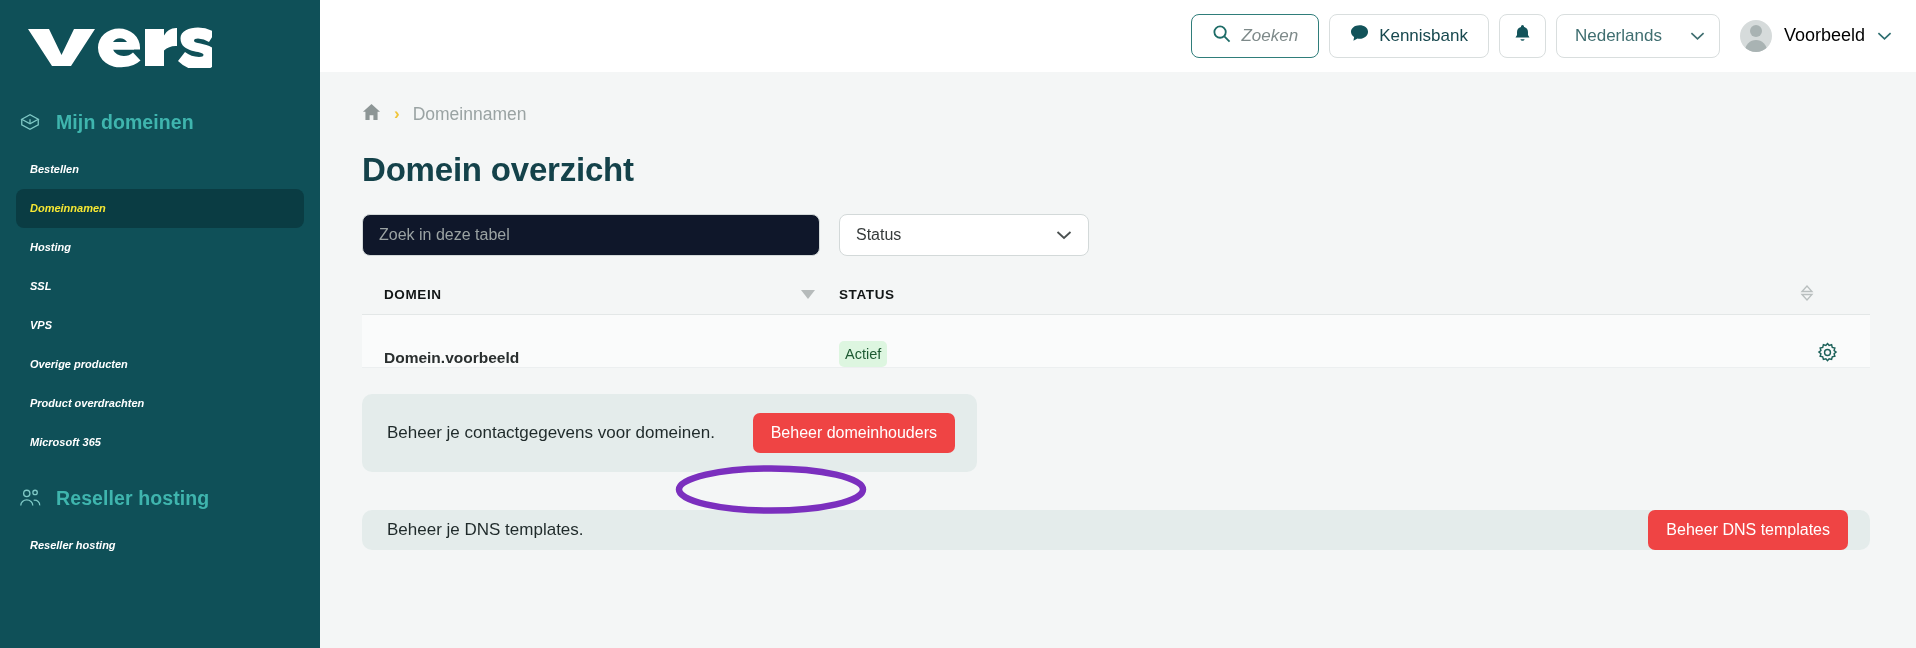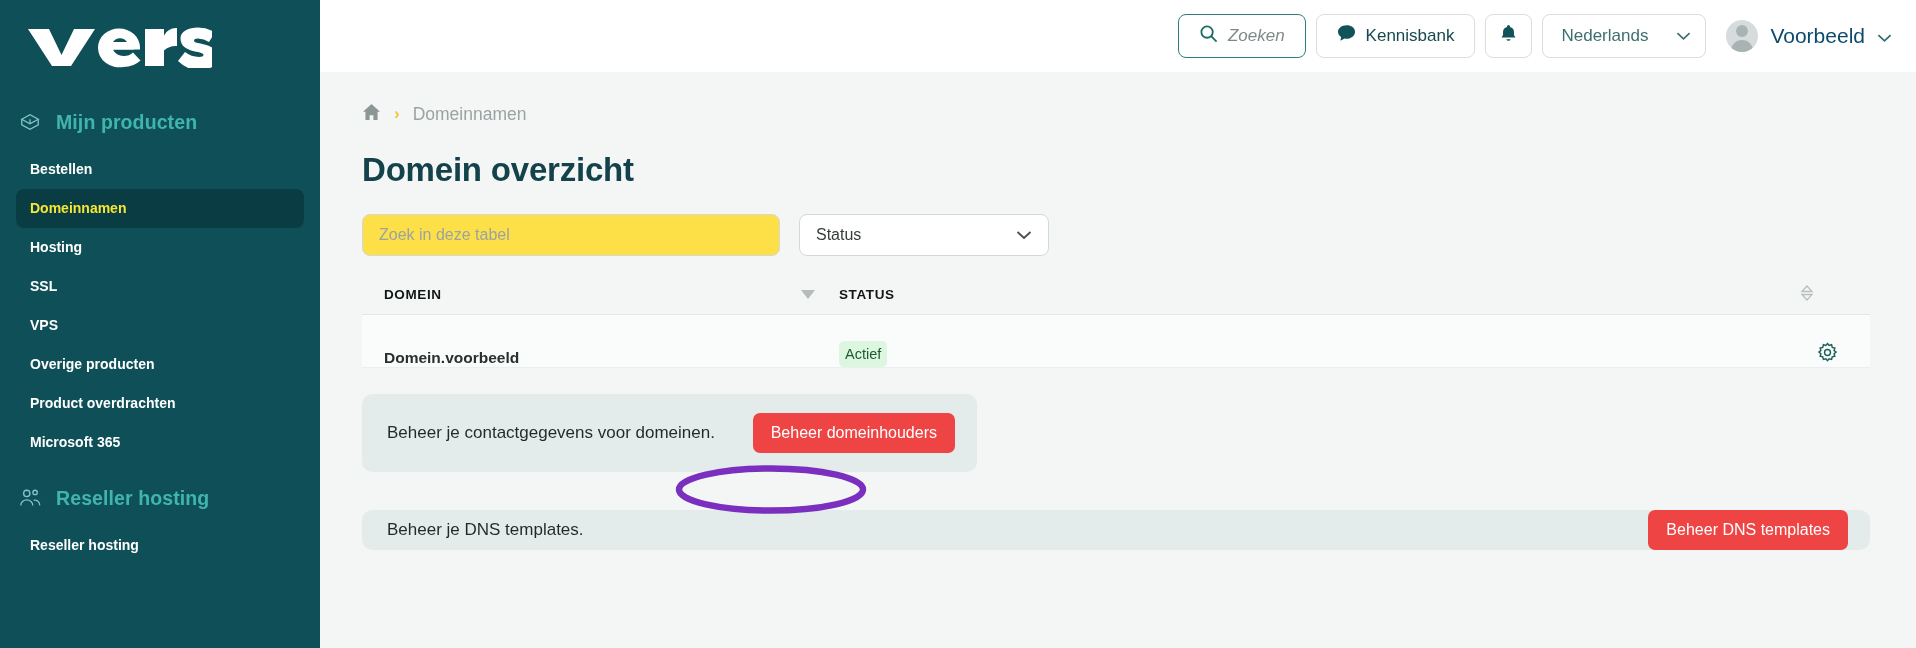--- a/index.html
+++ b/index.html
@@ -31,24 +31,25 @@
   .nav-section .sec-label {
     color: #3fb5ae; font-size: 19.5px; font-weight: 700; letter-spacing: .1px;
   }
   .nav-items { margin-top: 10px; padding: 0 16px; }
   .nav-item {
     display: block;
     height: 39px; line-height: 39px;
     padding: 0 14px;
     border-radius: 8px;
     color: #ffffff;
-    font-size: 14px;
+    font-size: 11px;
     font-weight: 700;
     white-space: nowrap;
     cursor: pointer;
+    font-style: italic;
   }
   .nav-item.active {
     background: #0a3c43;
     color: #f6e733;
   }
 
   
   .main { flex: 1; height: 648px; display: flex; flex-direction: column; background: #f4f6f6; }
 
   .topbar {
@@ -83,21 +84,21 @@
     font-size: 17px;
     color: #3f6e70;
     cursor: pointer;
     white-space: nowrap;
   }
   .user {
     display: flex; align-items: center; gap: 12px;
     padding: 0 6px 0 10px;
     height: 44px;
     cursor: pointer;
-    font-size: 21px; color: #0c4a6e;
+    font-size: 18px; color: #000000;
     white-space: nowrap;
   }
   .avatar {
     width: 32px; height: 32px; border-radius: 50%;
     background: #d6dbdb; position: relative; overflow: hidden; flex: none;
   }
   .avatar::before {
     content: ''; position: absolute; width: 12px; height: 12px; border-radius: 50%;
     background: #a9b3b3; left: 10px; top: 5px;
   }
@@ -113,22 +114,22 @@
   .crumb-sep { color: #f0c53a; font-size: 17px; font-weight: 700; }
   .crumb-text { color: #9aa3a3; font-size: 17.5px; }
 
   .page-title {
     margin-top: 25px;
     font-size: 33px; font-weight: 700; color: #14424a; letter-spacing: -.2px;
   }
 
   .filters { margin-top: 25px; display: flex; gap: 19px; }
   .search-input {
-    width: 418px; height: 42px;
-    border: 1px solid #d3d9d9; border-radius: 8px; background: #fde047;
+    width: 458px; height: 42px;
+    border: 1px solid #d3d9d9; border-radius: 8px; background: #0f172a;
     padding: 0 16px; font-size: 16px; color: #6f7878;
     font-family: "Liberation Sans", sans-serif;
     outline: none;
   }
   .search-input::placeholder { color: #9ba3a3; }
   .status-select {
     width: 250px; height: 42px;
     border: 1px solid #d3d9d9; border-radius: 8px; background: #fff;
     display: flex; align-items: center; justify-content: space-between;
     padding: 0 16px; font-size: 16px; color: #363b3b;
@@ -224,21 +225,21 @@
     <div>
 
       <div class="nav-section">
         <span class="sec-ico">
           <svg width="22" height="22" viewBox="0 0 24 24" fill="none" stroke="#7fc9c6" stroke-width="1.4">
             <path d="M3 9 l9-5 9 5 -9 5 Z"></path>
             <path d="M3 9 v6 l9 5 9-5 V9"></path>
             <path d="M12 9 v5"></path>
           </svg>
         </span>
-        <span class="sec-label">Mijn producten</span>
+        <span class="sec-label">Mijn domeinen</span>
       </div>
       <nav class="nav-items">
         <a class="nav-item">Bestellen</a>
         <a class="nav-item active">Domeinnamen</a>
         <a class="nav-item">Hosting</a>
         <a class="nav-item">SSL</a>
         <a class="nav-item">VPS</a>
         <a class="nav-item">Overige producten</a>
         <a class="nav-item">Product overdrachten</a>
         <a class="nav-item">Microsoft 365</a>

